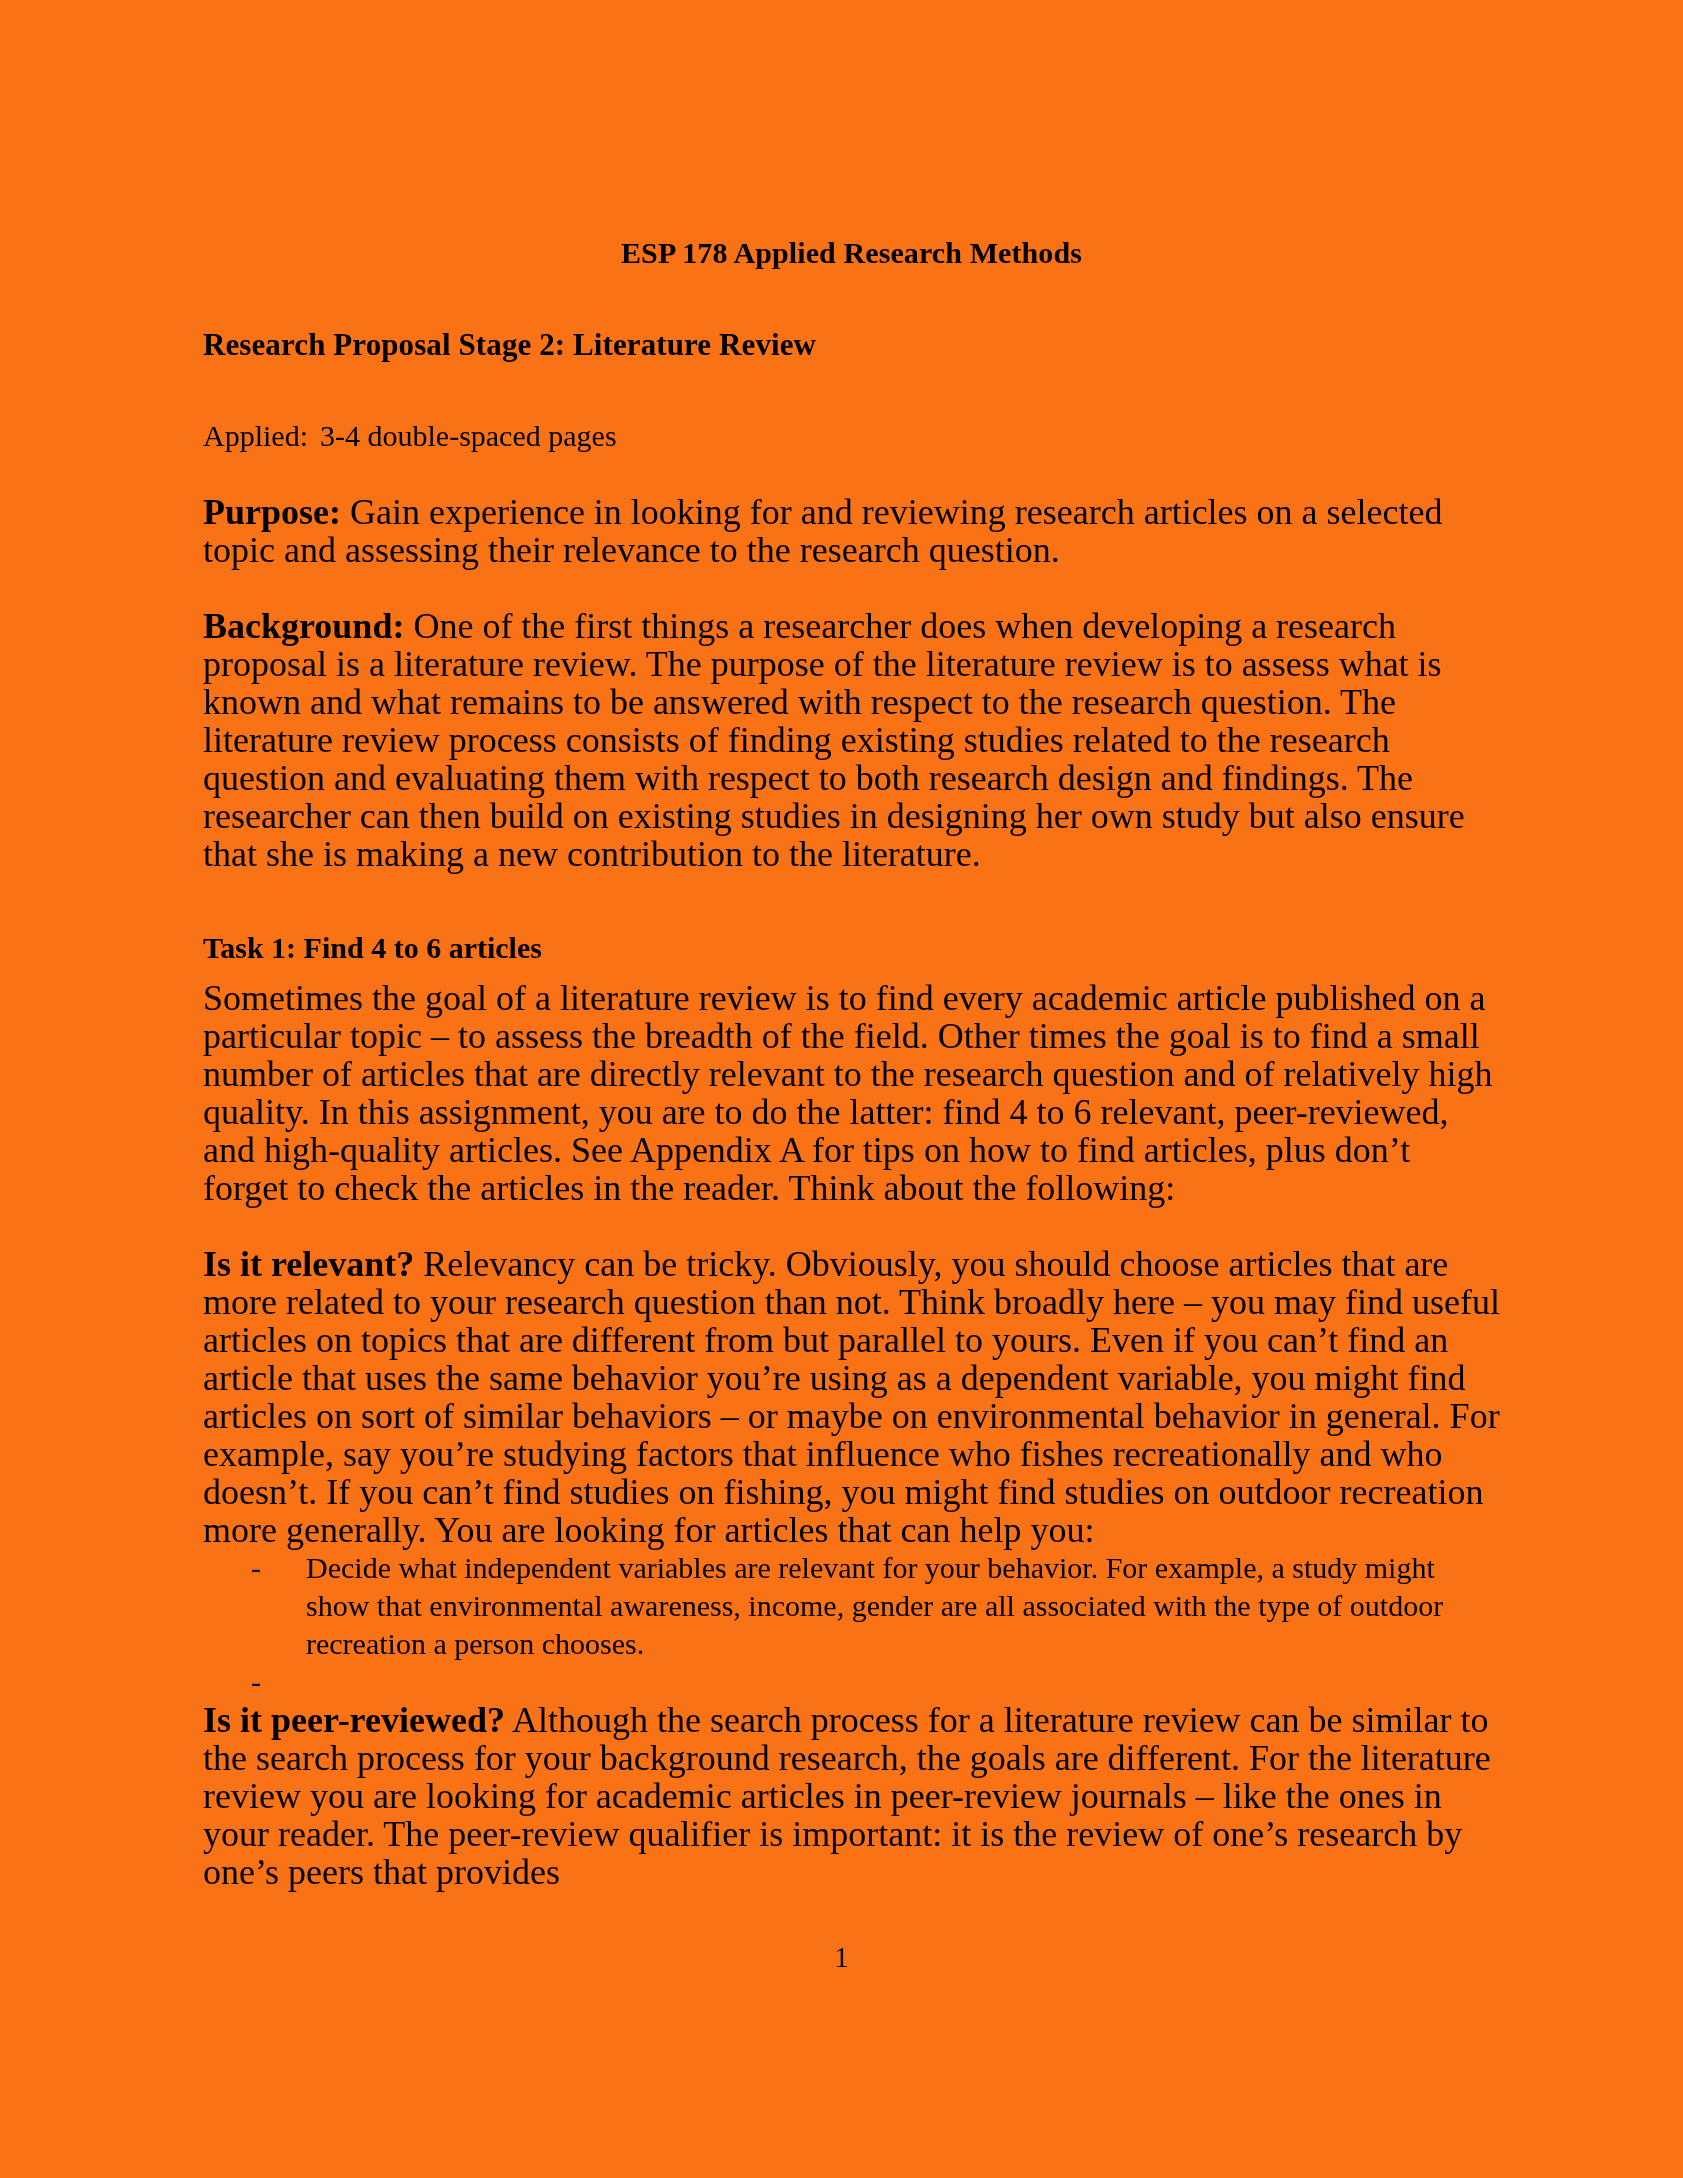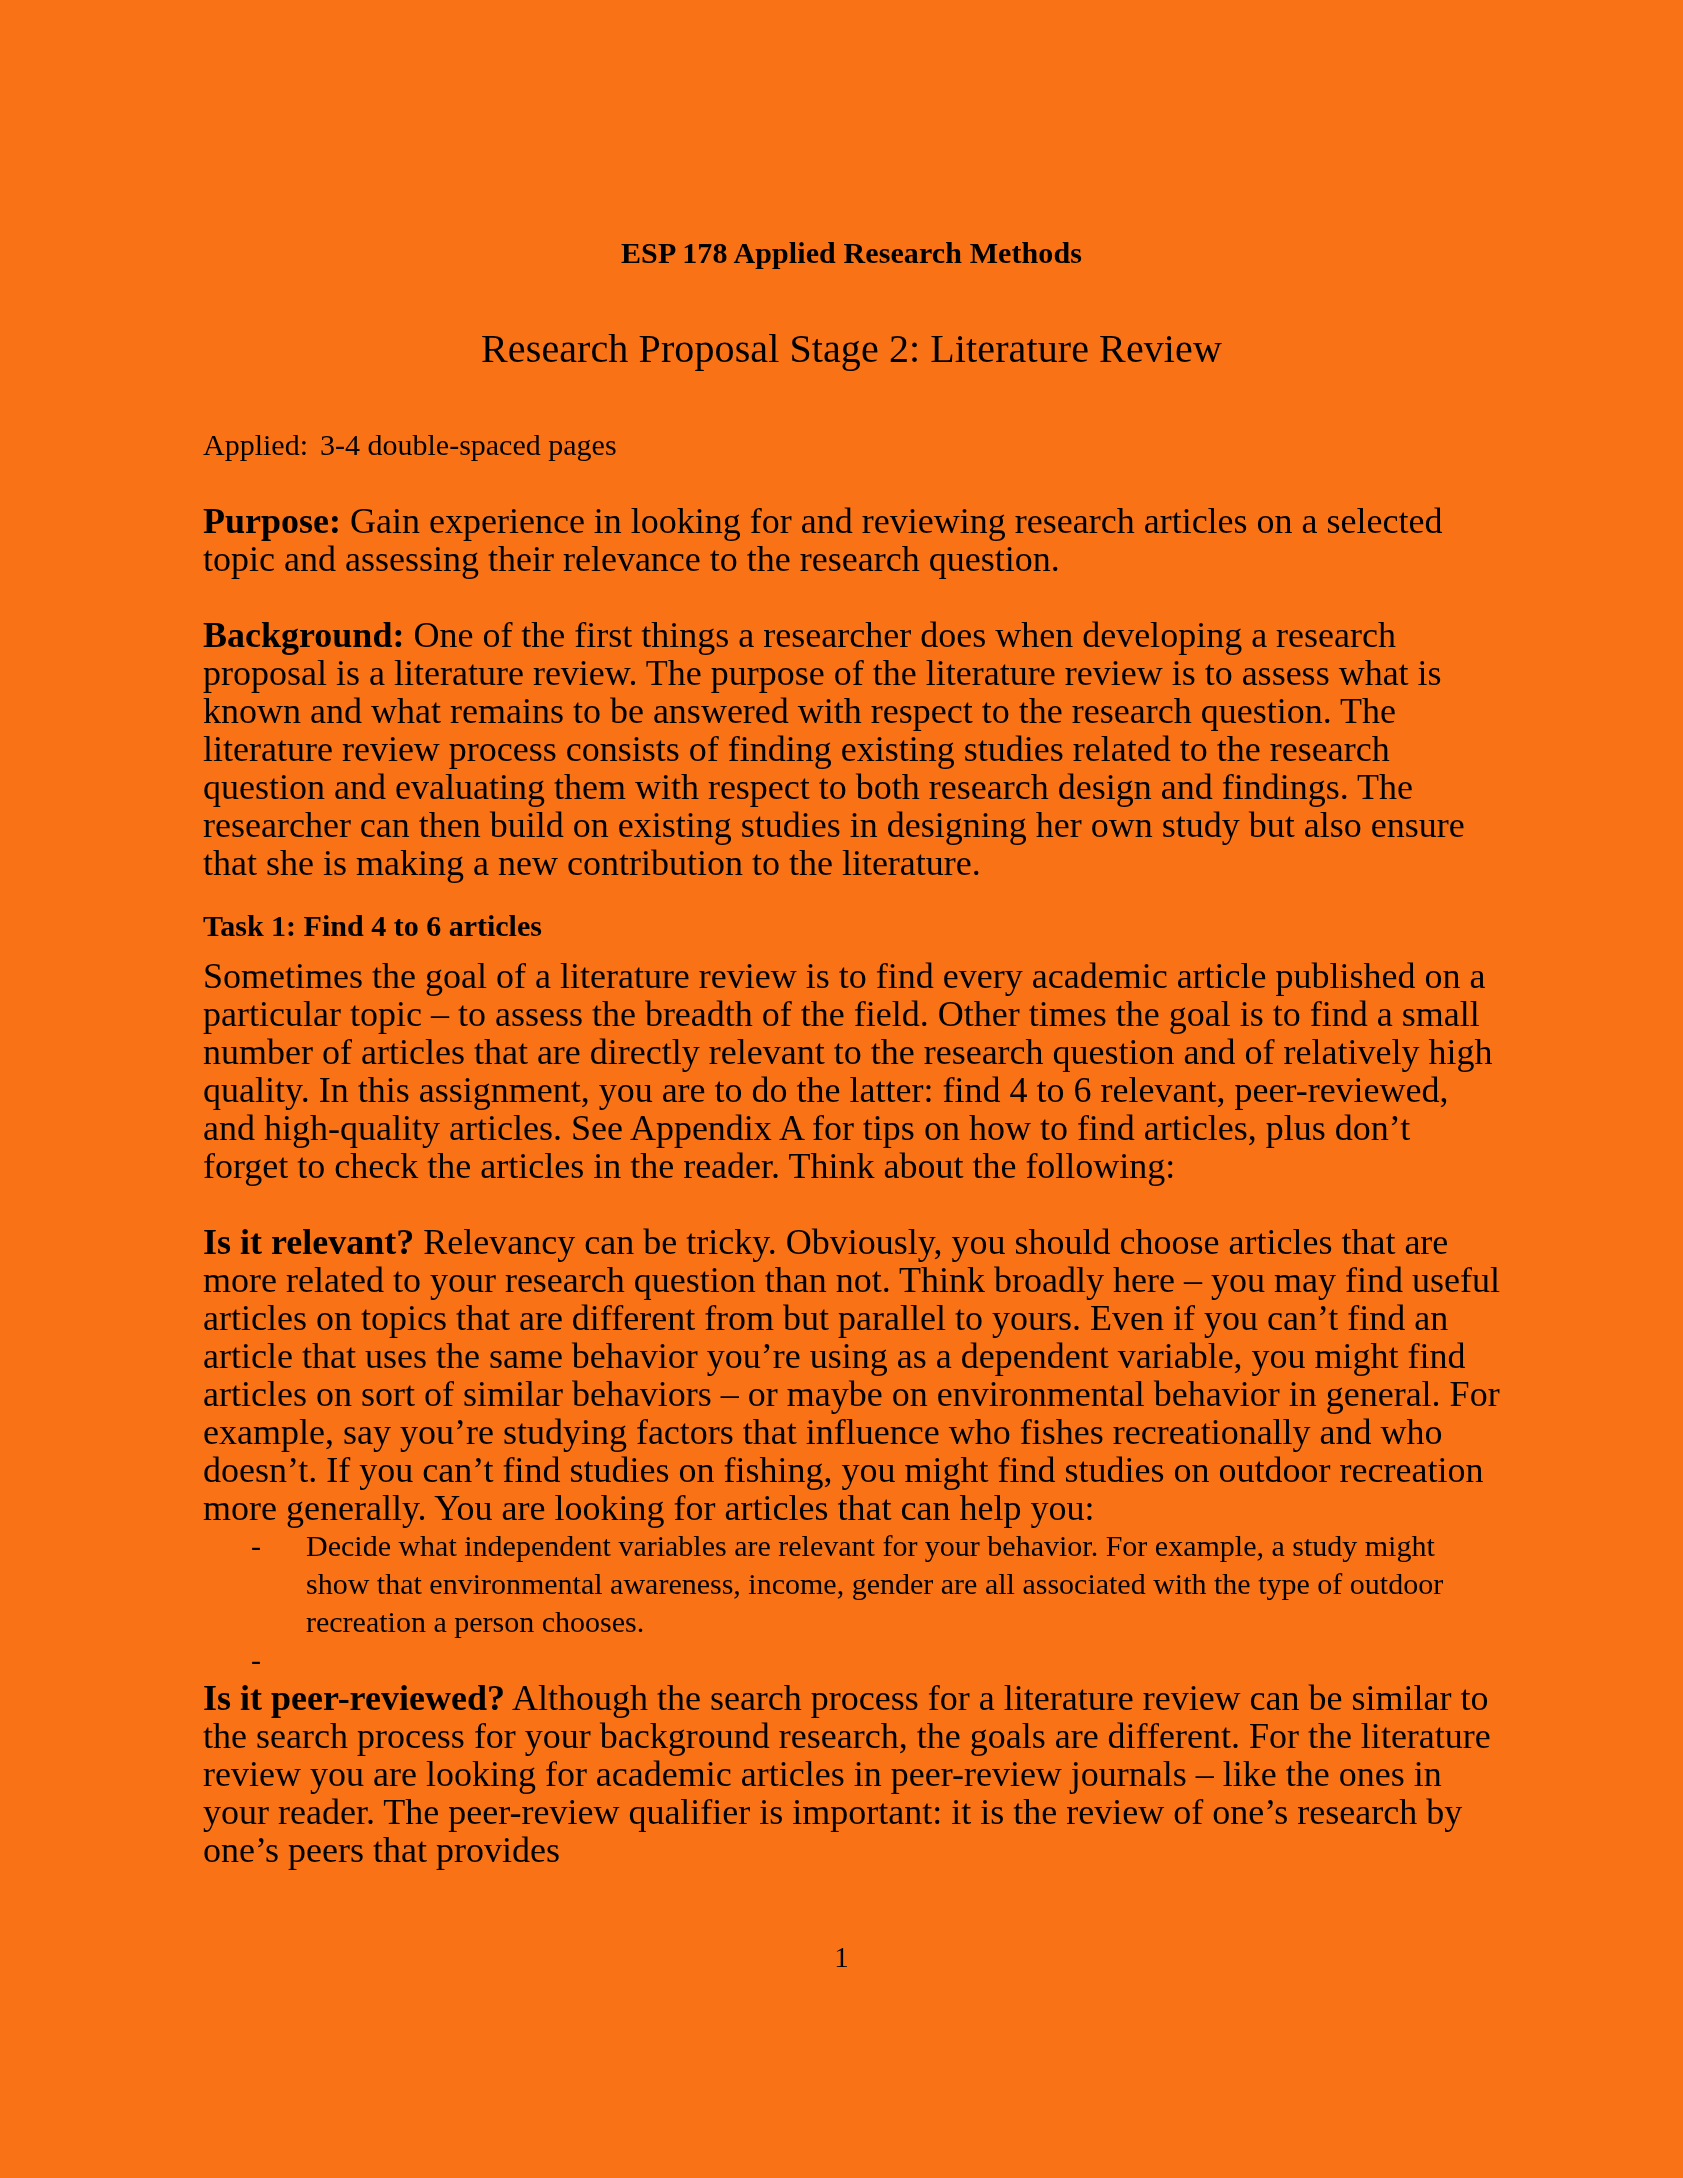--- a/index.html
+++ b/index.html
@@ -29,23 +29,22 @@
   }
   .doc-title {
     text-align: center;
     font-weight: bold;
     font-size: 30px;
     line-height: 1.0;
     margin: 0 0 0 0;
     letter-spacing: 0.1px;
   }
   .doc-subtitle {
-    text-align: center;
-    font-weight: normal;
-    font-size: 40px;
+    font-weight: bold;
+    font-size: 31px;
     line-height: 1.0;
     margin: 61px 0 0 0;
     letter-spacing: 0.1px;
   }
   .meta-block {
     margin-top: 57px;
     font-size: 30px;
     line-height: 38px;
   }
   .meta-row {
@@ -65,21 +64,21 @@
   p.para.tight {
     margin-top: 12px;
   }
   .head-inline {
     font-weight: bold;
   }
   h3.section-head {
     font-size: 30px;
     line-height: 38px;
     font-weight: bold;
-    margin: 25px 0 0 0;
+    margin: 56px 0 0 0;
   }
   ul.dash-list {
     list-style: none;
     margin: 0;
     padding: 0;
     font-size: 30px;
     line-height: 38px;
   }
   ul.dash-list li {
     position: relative;

